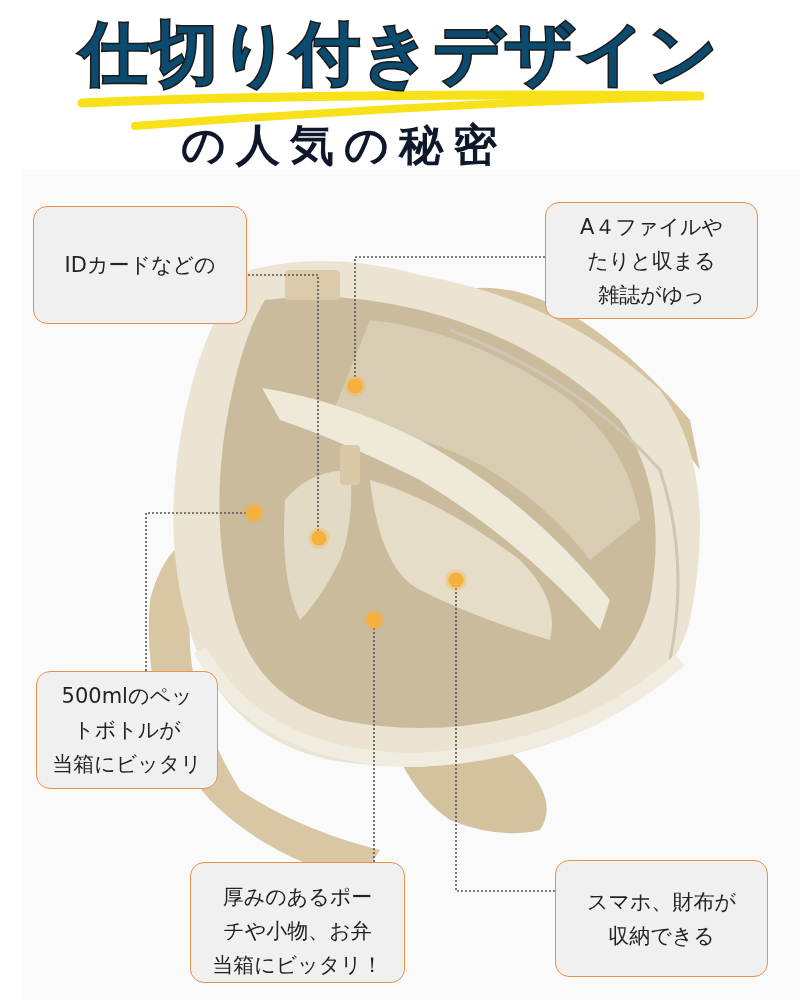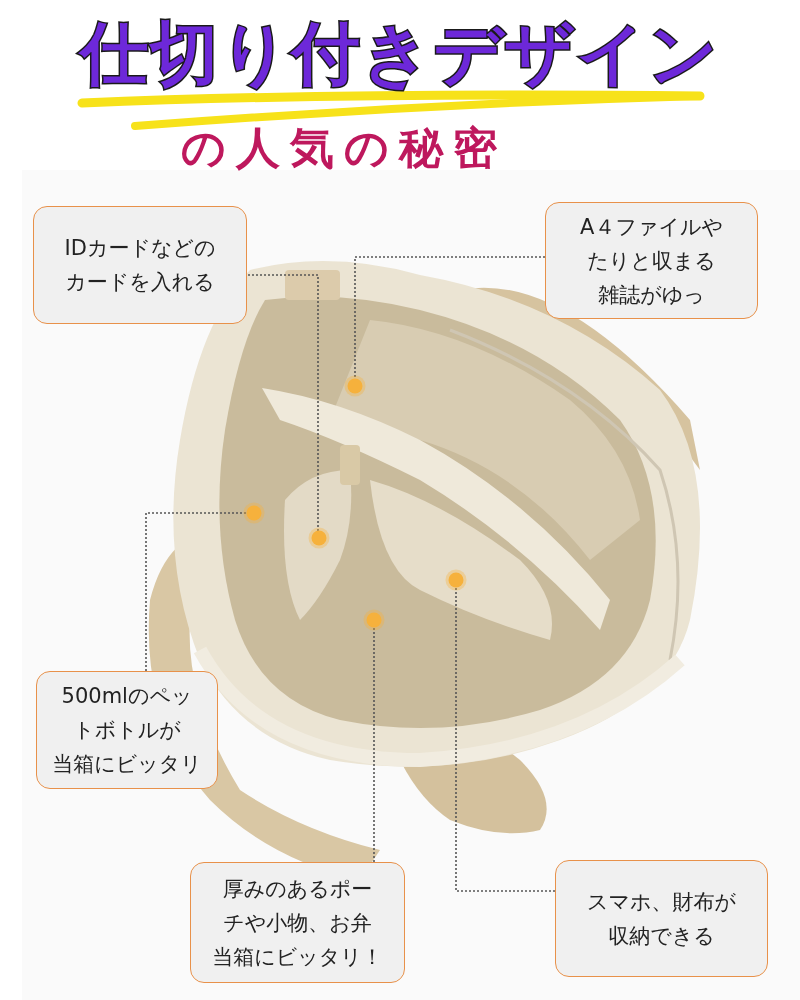--- a/index.html
+++ b/index.html
@@ -1,23 +1,23 @@
 <!DOCTYPE html>
 <html><head>
   <meta charset="utf-8">
   <style>
     html, body { margin: 0; padding: 0; background: #ffffff; }
     body { width: 800px; height: 1000px; position: relative; overflow: hidden;
            font-family: "DejaVu Sans", "Liberation Sans", sans-serif; }
     .photo-area { position: absolute; left: 22px; top: 170px; width: 778px; height: 830px; background: #fafafa; }
     .title-main { position: absolute; left: 0; top: 12px; width: 800px; text-align: center;
-                  font-size: 68px; font-weight: bold; letter-spacing: 2px; color: #6d28d9;
+                  font-size: 68px; font-weight: bold; letter-spacing: 2px; color: #0c4a6e;
                   -webkit-text-stroke: 3px #1a1a1a; paint-order: stroke fill; line-height: 84px; z-index: 3; }
     .title-sub { position: absolute; left: 0; top: 118px; width: 688px; text-align: center;
-                 font-size: 44px; font-weight: bold; letter-spacing: 10px; color: #be185d; line-height: 60px; z-index: 3; }
+                 font-size: 44px; font-weight: bold; letter-spacing: 10px; color: #0f172a; line-height: 60px; z-index: 3; font-family: Liberation Mono, monospace; }
     .highlight { position: absolute; left: 0; top: 0; z-index: 2; }
     .bag { position: absolute; left: 0; top: 0; z-index: 1; }
     .lines { position: absolute; left: 0; top: 0; z-index: 4; }
     .callout { position: absolute; box-sizing: border-box; background: #f0f0f0; border: 1.5px solid #e8914a;
                border-radius: 14px; display: flex; align-items: center; justify-content: center;
                text-align: center; color: #222222; font-size: 21px; line-height: 34px; z-index: 5; }
     .callout span { display: block; white-space: nowrap; }
     .dot { position: absolute; width: 15px; height: 15px; border-radius: 50%; background: #f6b13c;
            box-shadow: 0 0 0 3px rgba(246,177,60,0.35); z-index: 6; transform: translate(-50%, -50%); }
   </style>
@@ -71,41 +71,40 @@
 
 <div class="dot" style="left:355px; top:386px;"></div>
 <div class="dot" style="left:254px; top:513px;"></div>
 <div class="dot" style="left:319px; top:538px;"></div>
 <div class="dot" style="left:456px; top:580px;"></div>
 <div class="dot" style="left:374px; top:620px;"></div>
 
 <div class="callout" style="left:33px; top:206px; width:214px; height:118px;">
   <div>
     <span>IDカードなどの</span>
-    <span>カードを入れる</span>
   </div>
 </div>
 
 <div class="callout" style="left:545px; top:202px; width:213px; height:117px;">
   <div>
     <span>A４ファイルや</span>
     <span>たりと収まる</span>
     <span>雑誌がゆっ</span>
   </div>
 </div>
 
 <div class="callout" style="left:36px; top:671px; width:182px; height:118px;">
   <div>
     <span>500mlのペッ</span>
     <span>トボトルが</span>
     <span>当箱にビッタリ</span>
   </div>
 </div>
 
-<div class="callout" style="left:190px; top:862px; width:215px; height:121px;">
+<div class="callout" style="left:190px; top:862px; width:215px; height:121px;align-items:flex-end;">
   <div>
     <span>厚みのあるポー</span>
     <span>チや小物、お弁</span>
     <span>当箱にビッタリ！</span>
   </div>
 </div>
 
 <div class="callout" style="left:555px; top:830px; width:213px; height:117px;margin-top:30px;">
   <div>
     <span>スマホ、財布が</span>

